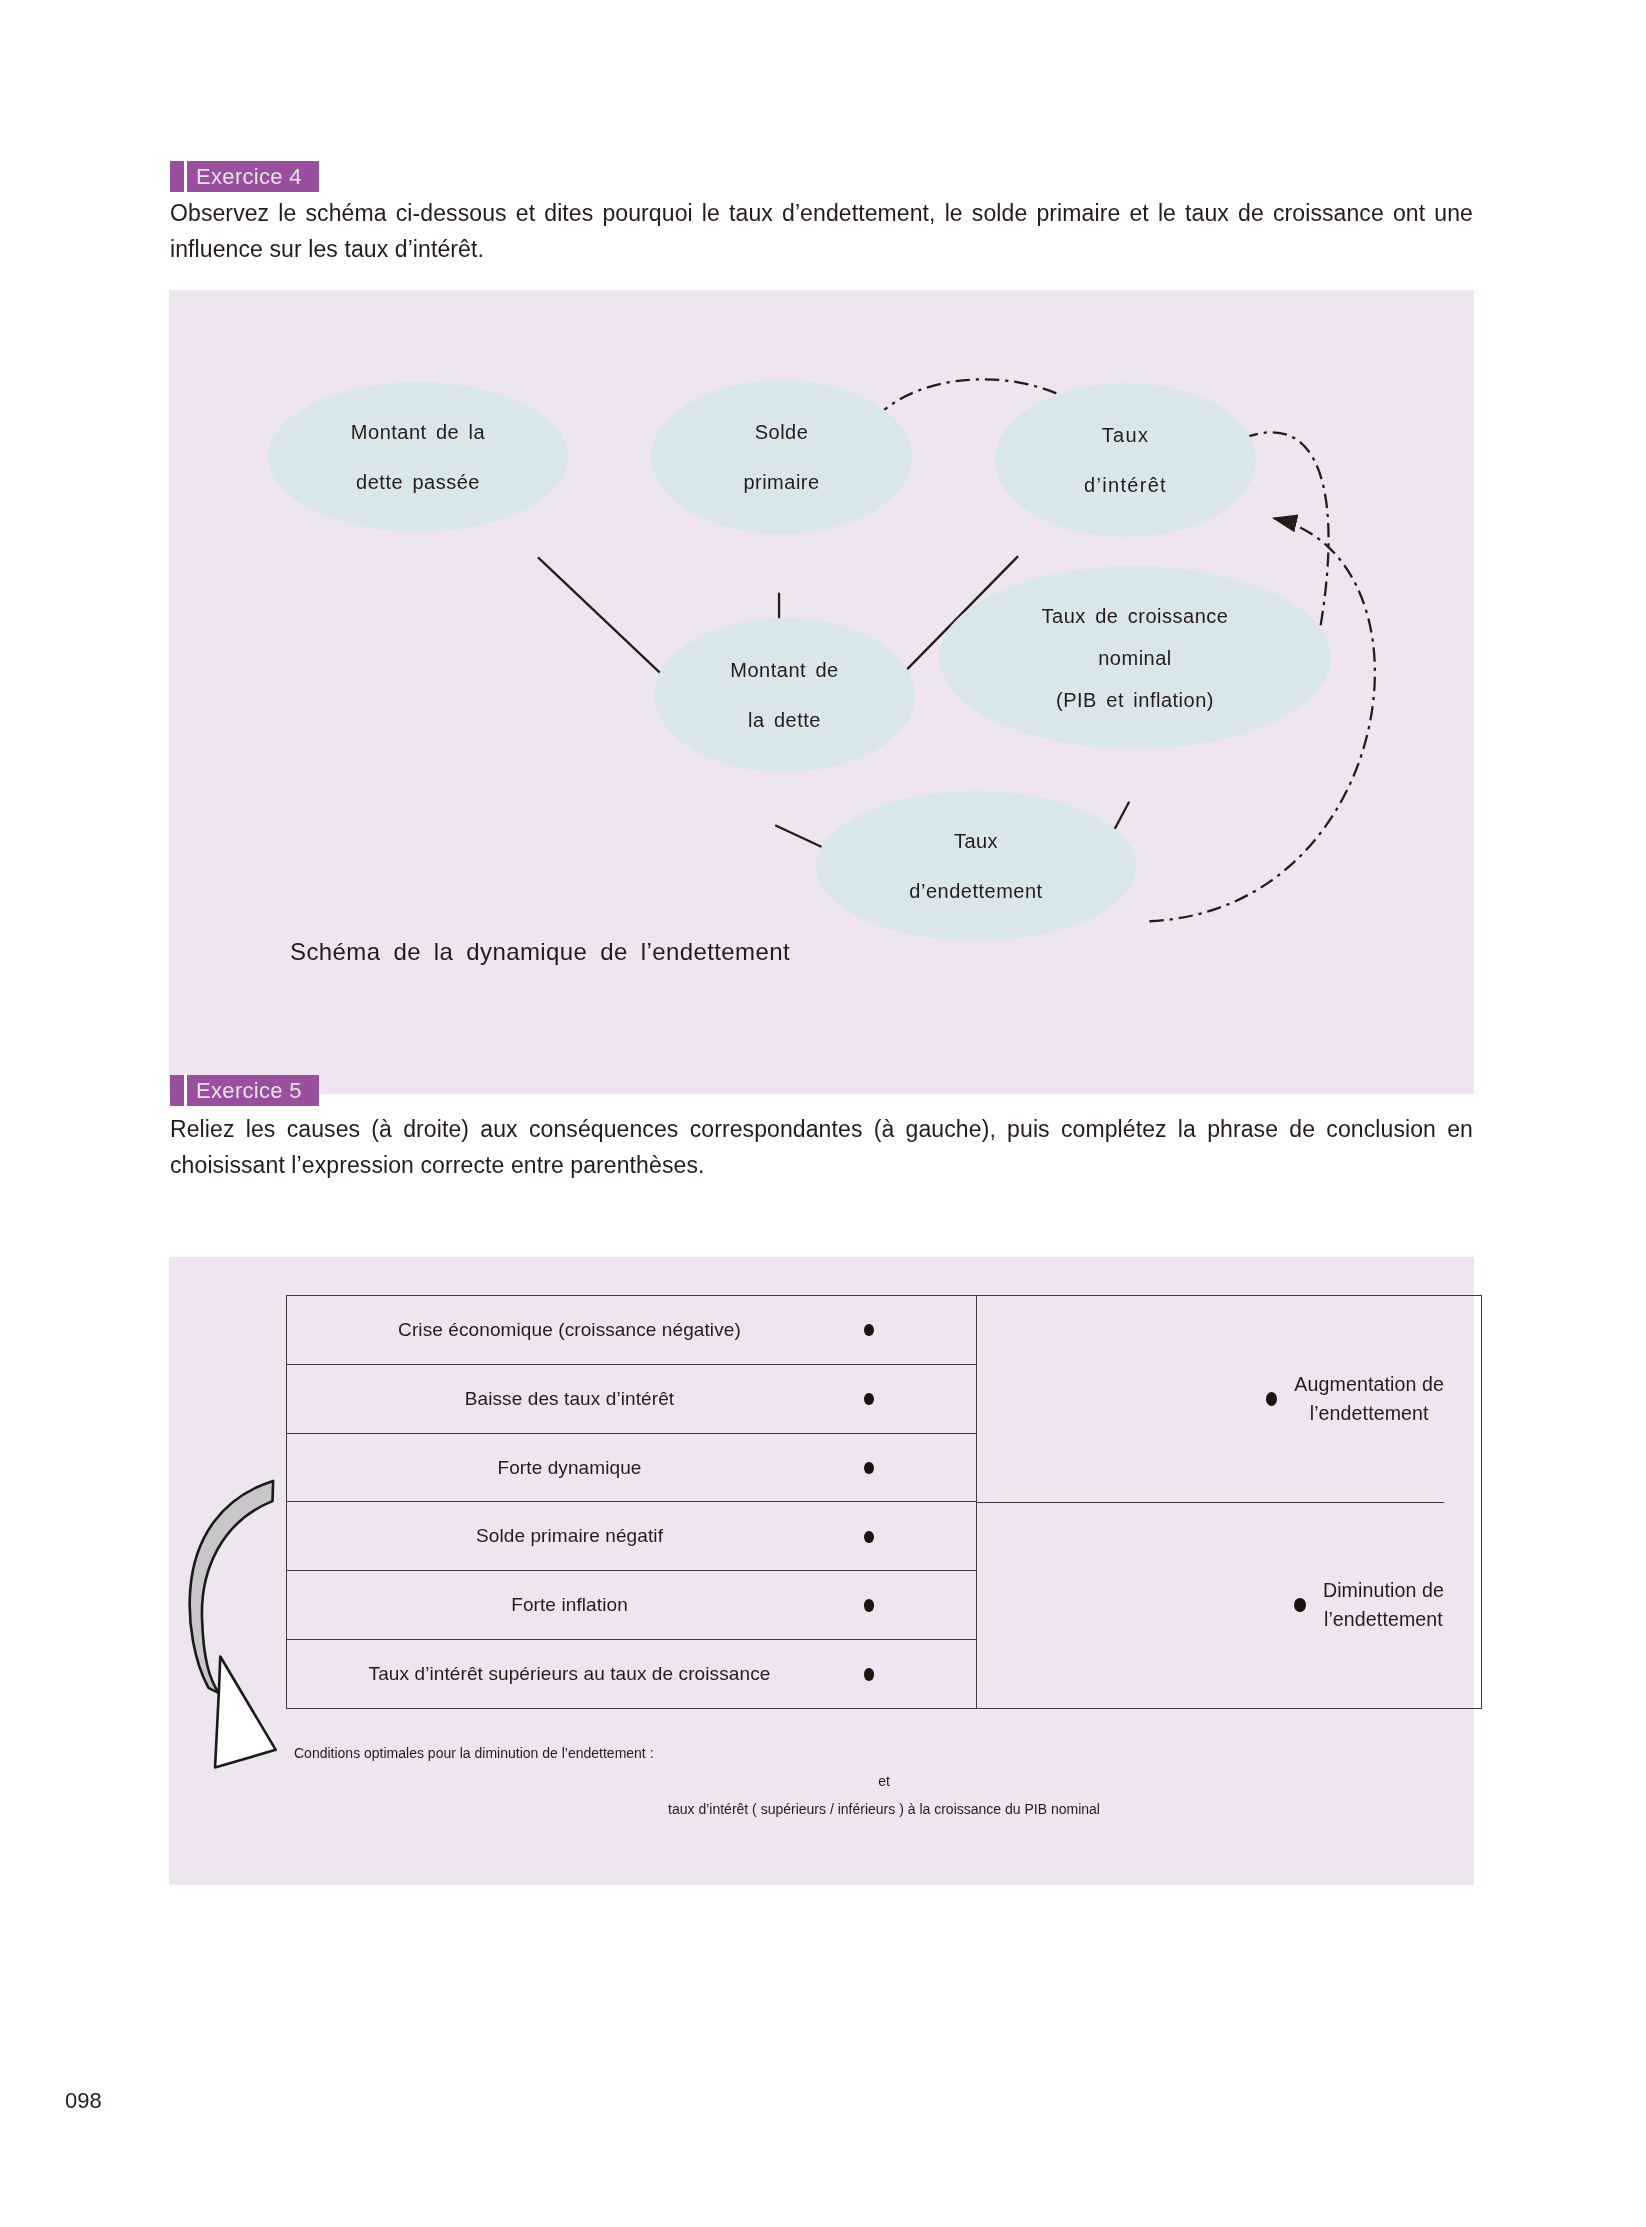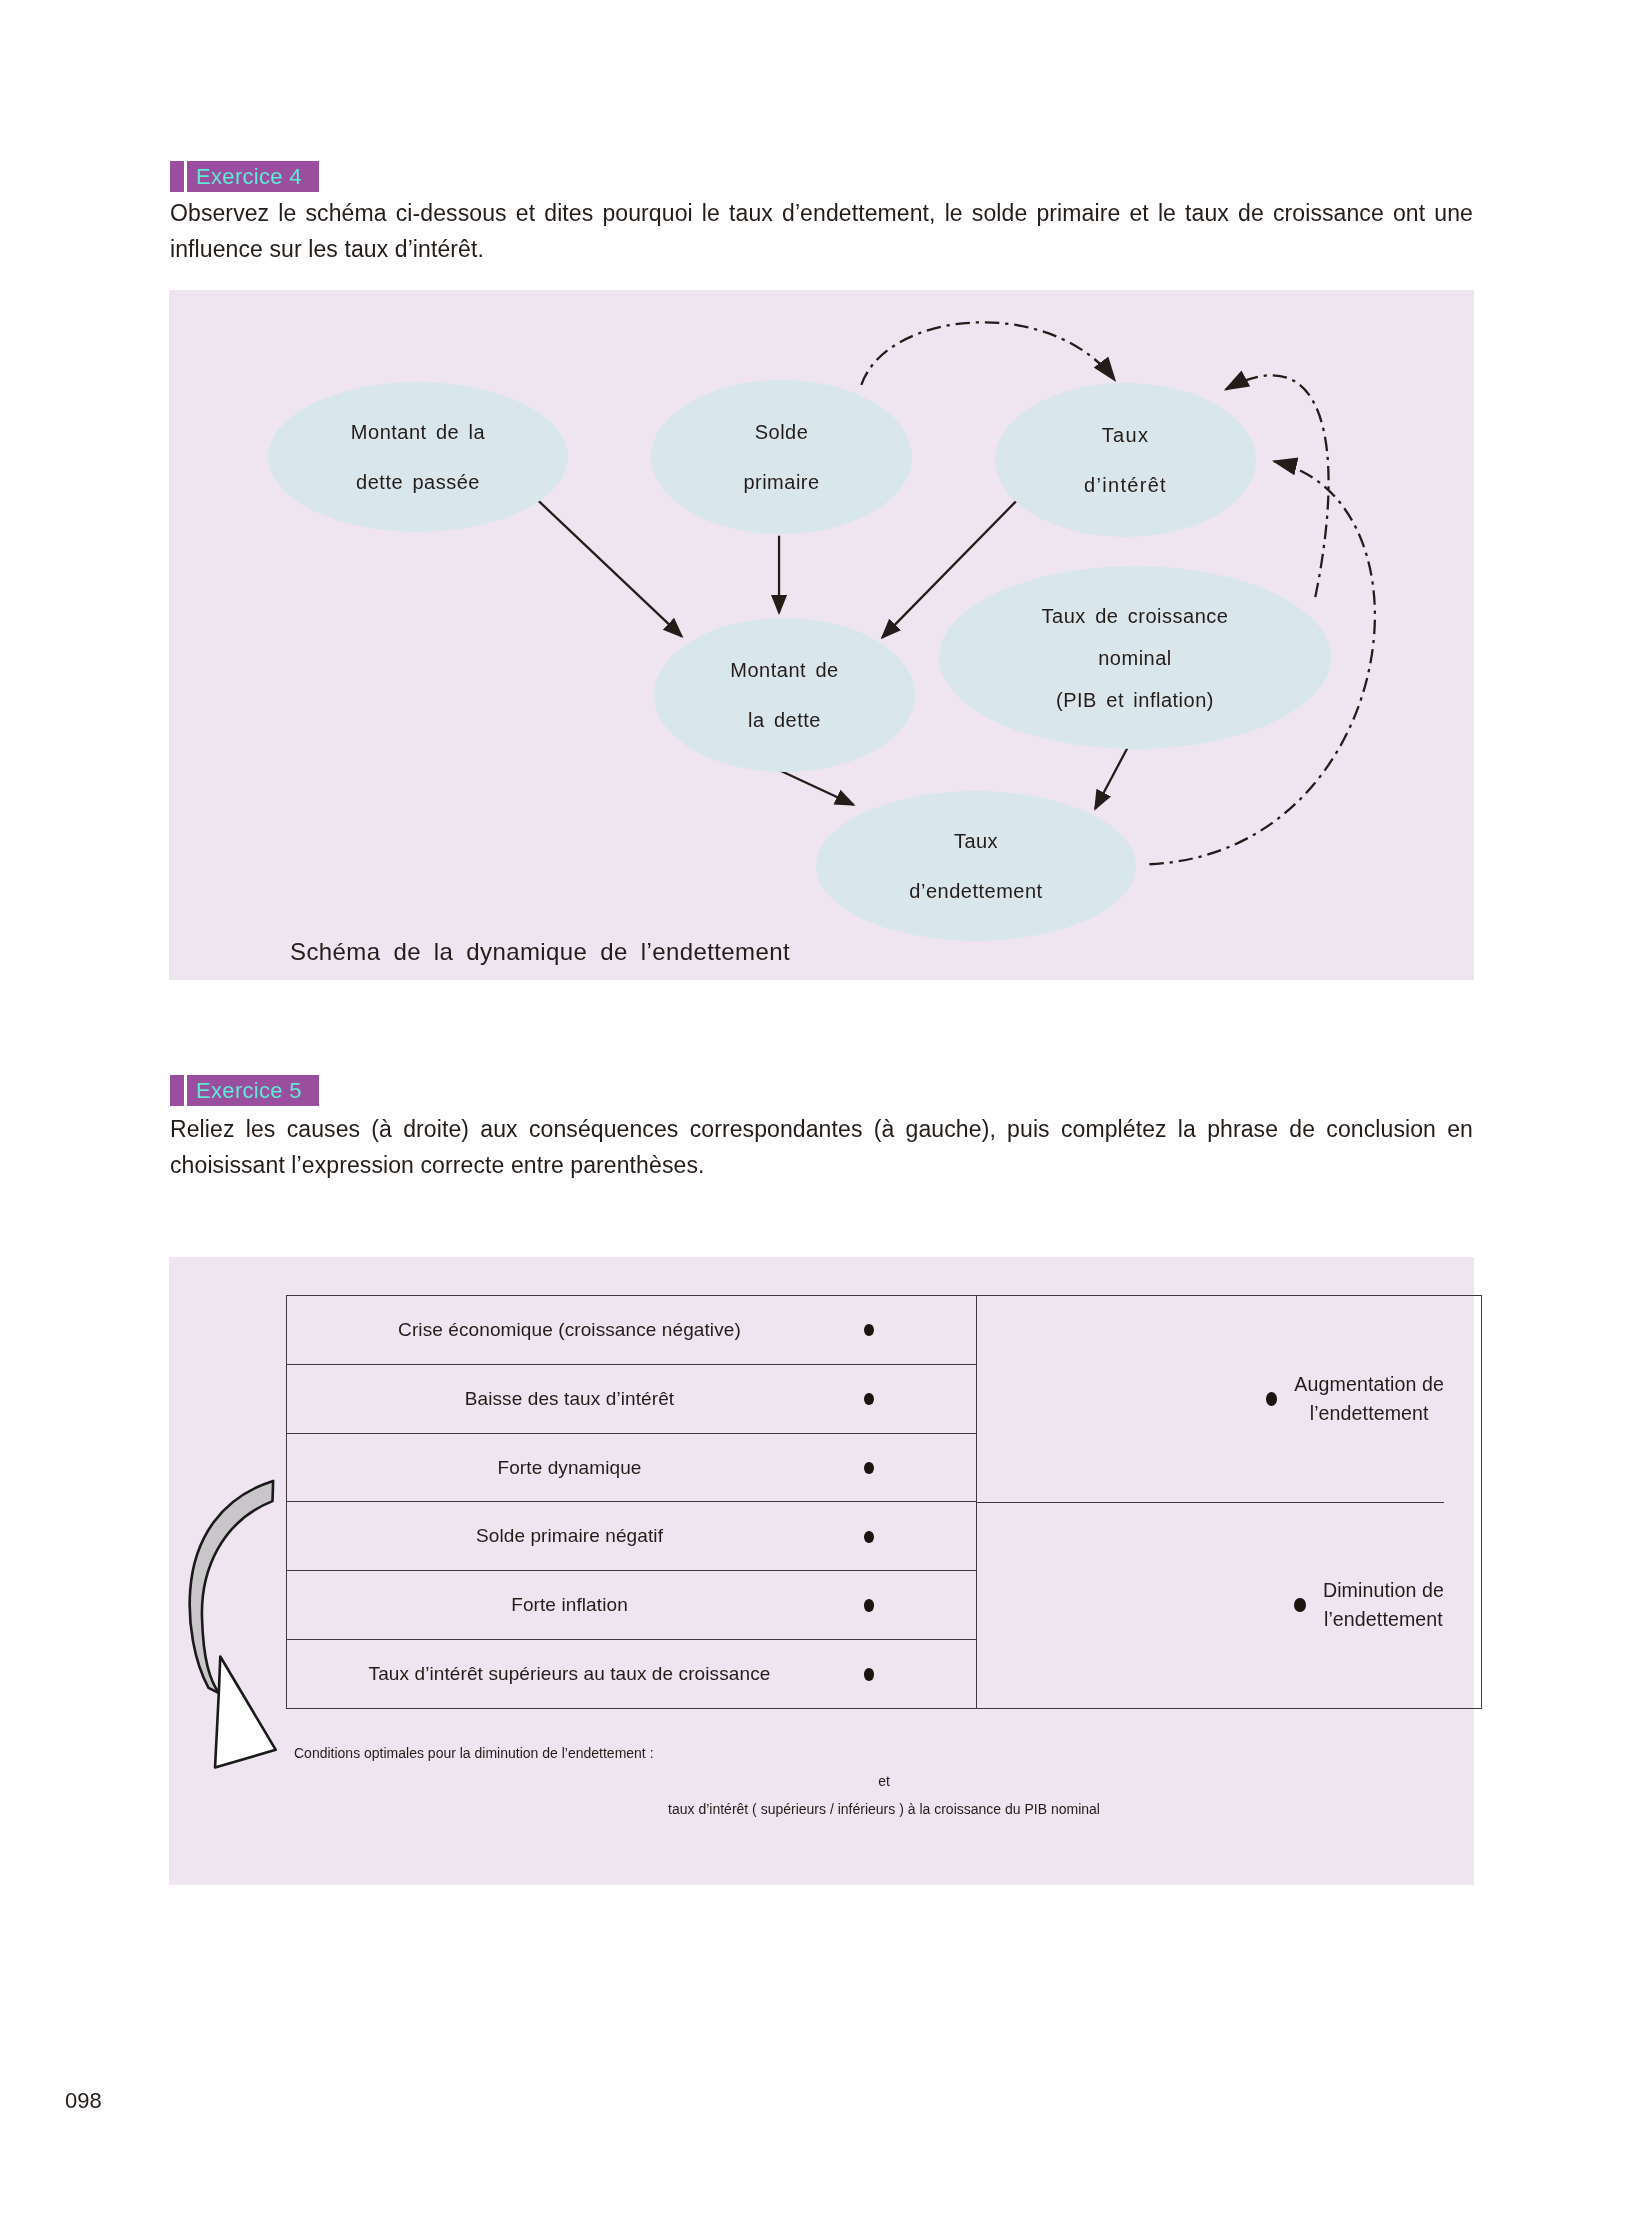--- a/index.html
+++ b/index.html
@@ -3,29 +3,29 @@
 <meta charset="utf-8">
 <style>
   html,body{margin:0;padding:0;background:#ffffff;}
   body{font-family:"Liberation Sans", sans-serif;color:#241c18;}
   #page{position:relative;width:1646px;height:2227px;background:#ffffff;overflow:hidden;}
 
   
   .ex-badge{position:absolute;left:170px;width:149px;height:31px;background:#9a4f9e;
             display:flex;align-items:center;}
   .badge-stripe{display:block;width:2.6px;height:100%;background:#ffffff;margin-left:14.4px;}
-  .badge-text{color:#5eead4;font-size:22px;margin-left:9.1px;letter-spacing:0.3px;white-space:nowrap;}
+  .badge-text{color:#e5e5e5;font-size:22px;margin-left:9.1px;letter-spacing:0.3px;white-space:nowrap;}
 
   
   .instructions{position:absolute;left:170px;width:1303px;font-size:23px;line-height:36px;
                 text-align:justify;letter-spacing:0.1px;}
 
   
   .panel{position:absolute;left:169px;width:1305px;background:#eee5f0;}
-  #panel-ex4{top:290px;height:690px;}
+  #panel-ex4{top:290px;height:804px;}
   #panel-ex5{top:1257px;height:628px;}
 
   
   .node{position:absolute;background:#d9e7ec;border-radius:50%;
         display:flex;flex-direction:column;align-items:center;justify-content:center;
         font-size:20px;word-spacing:3.3px;letter-spacing:0.5px;text-align:center;}
   .node .nline{line-height:1;}
   .gap2 .nline + .nline{margin-top:30px;}
   .gap3 .nline + .nline{margin-top:22px;}
 

